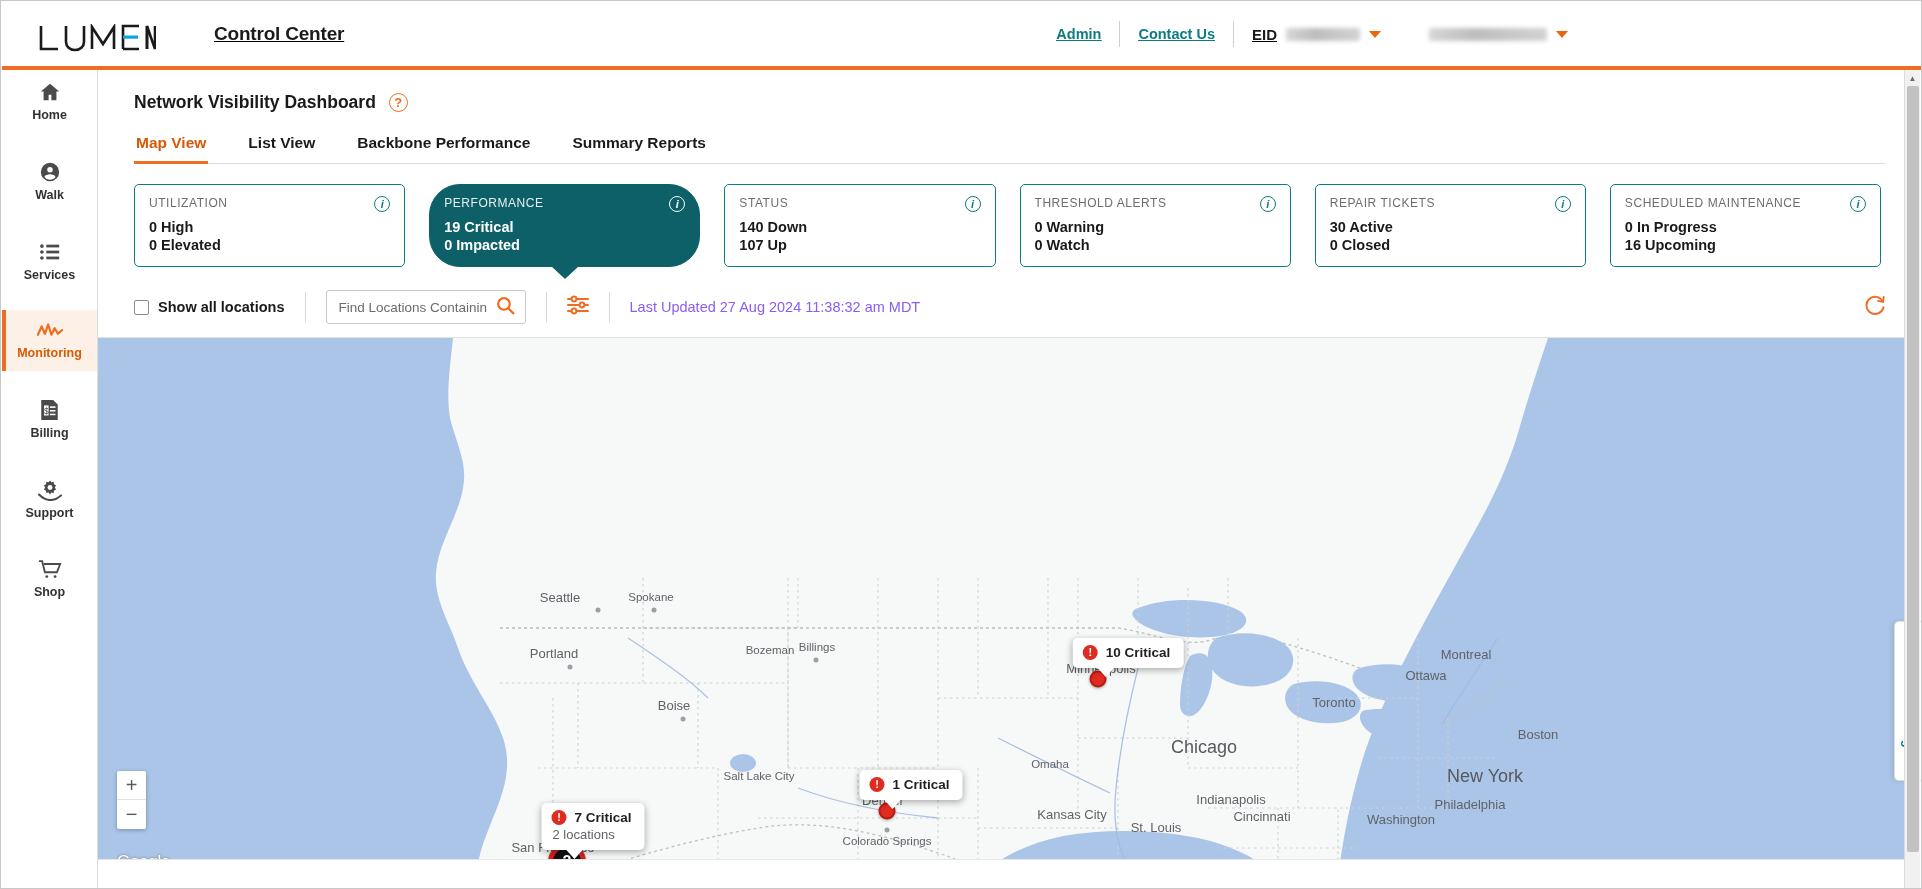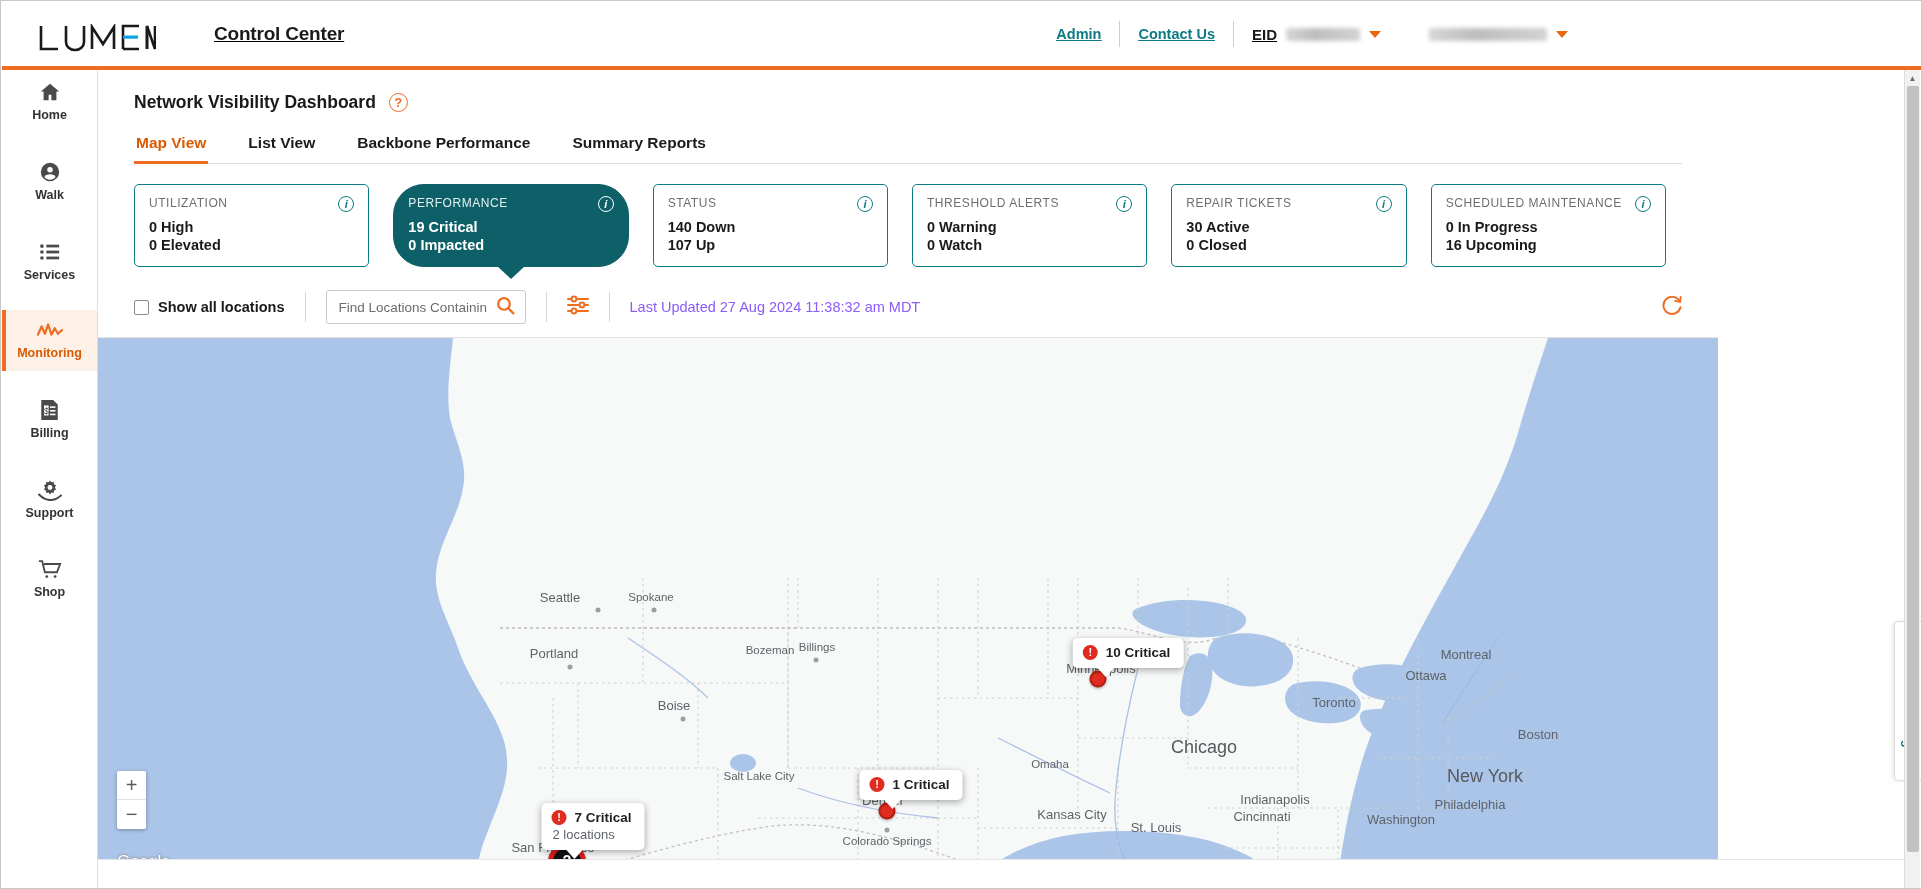--- a/index.html
+++ b/index.html
@@ -97,21 +97,21 @@
   .nav-item.active { background: #fdf0e6; }
   .nav-item.active .nav-label { color: #d95a04; }
   .nav-item.active::before {
     content: ""; position: absolute; left: 0; top: 0;
     width: 4px; height: 100%; background: #ef6c23;
   }
 
   
   .content {
     position: absolute; top: 69px; left: 97px;
-    width: 1620px; height: 819px;
+    width: 1823px; height: 819px;
     background: #fff;
     overflow: hidden;
   }
   .page-head { padding: 22px 0 0 36px; }
   .page-title-row { display: flex; align-items: center; gap: 13px; }
   .page-title { font-size: 17.5px; font-weight: bold; color: #1a1a1a; }
   .help-circle {
     width: 19px; height: 19px; border-radius: 50%;
     border: 1.6px solid #ef6c23; color: #ef6c23;
     font-size: 13px; font-weight: bold;
@@ -129,21 +129,21 @@
     font-size: 15.5px; font-weight: bold; color: #1a1a1a;
     padding: 0 2px 9px 2px; cursor: pointer;
     border-bottom: 3px solid transparent;
     margin-bottom: -1px;
   }
   .tab.active { color: #d95a04; border-bottom-color: #ef6c23; }
 
   
   .kpi-row {
     display: flex; gap: 24px;
-    padding: 20px 52px 0 36px;
+    padding: 20px 40px 0 36px;
   }
   .kpi {
     position: relative;
     flex: 1 1 0; min-width: 0;
     border: 1.5px solid #0d7b84; border-radius: 5px;
     background: #fff; padding: 11px 14px 13px 14px;
     cursor: pointer;
   }
   .kpi-top { display: flex; align-items: flex-start; }
   .kpi-title {
@@ -667,21 +667,21 @@
         <div class="label" style="left:719px; top:309px; font-size:11.5px;">Billings</div>
         <div class="label" style="left:576px; top:367px;">Boise</div>
         <div class="label" style="left:1368px; top:316px;">Montreal</div>
         <div class="label" style="left:1328px; top:337px;">Ottawa</div>
         <div class="label" style="left:1236px; top:364px;">Toronto</div>
         <div class="label" style="left:1440px; top:396px;">Boston</div>
         <div class="label big" style="left:1106px; top:409px;">Chicago</div>
         <div class="label" style="left:661px; top:438px; font-size:11.5px;">Salt Lake City</div>
         <div class="label" style="left:952px; top:426px; font-size:11.5px;">Omaha</div>
         <div class="label big" style="left:1387px; top:438px;">New York</div>
-        <div class="label" style="left:1133px; top:461px;margin-left:44px;">Indianapolis</div>
+        <div class="label" style="left:1133px; top:461px;">Indianapolis</div>
         <div class="label" style="left:1164px; top:478px;">Cincinnati</div>
         <div class="label" style="left:1372px; top:466px;">Philadelphia</div>
         <div class="label" style="left:974px; top:476px;">Kansas City</div>
         <div class="label" style="left:1058px; top:489px;">St. Louis</div>
         <div class="label" style="left:1303px; top:481px;">Washington</div>
         <div class="label" style="left:789px; top:503px; font-size:11.5px; text-align:center;">Colorado Springs</div>
         <div class="label" style="left:455px; top:509px;">San Francisco</div>
         <div class="label" style="left:471px; top:536px;">San Jose</div>
         <div class="label" style="left:596px; top:546px;">Las Vegas</div>
         <div class="label" style="left:1122px; top:546px;">Nashville</div>

